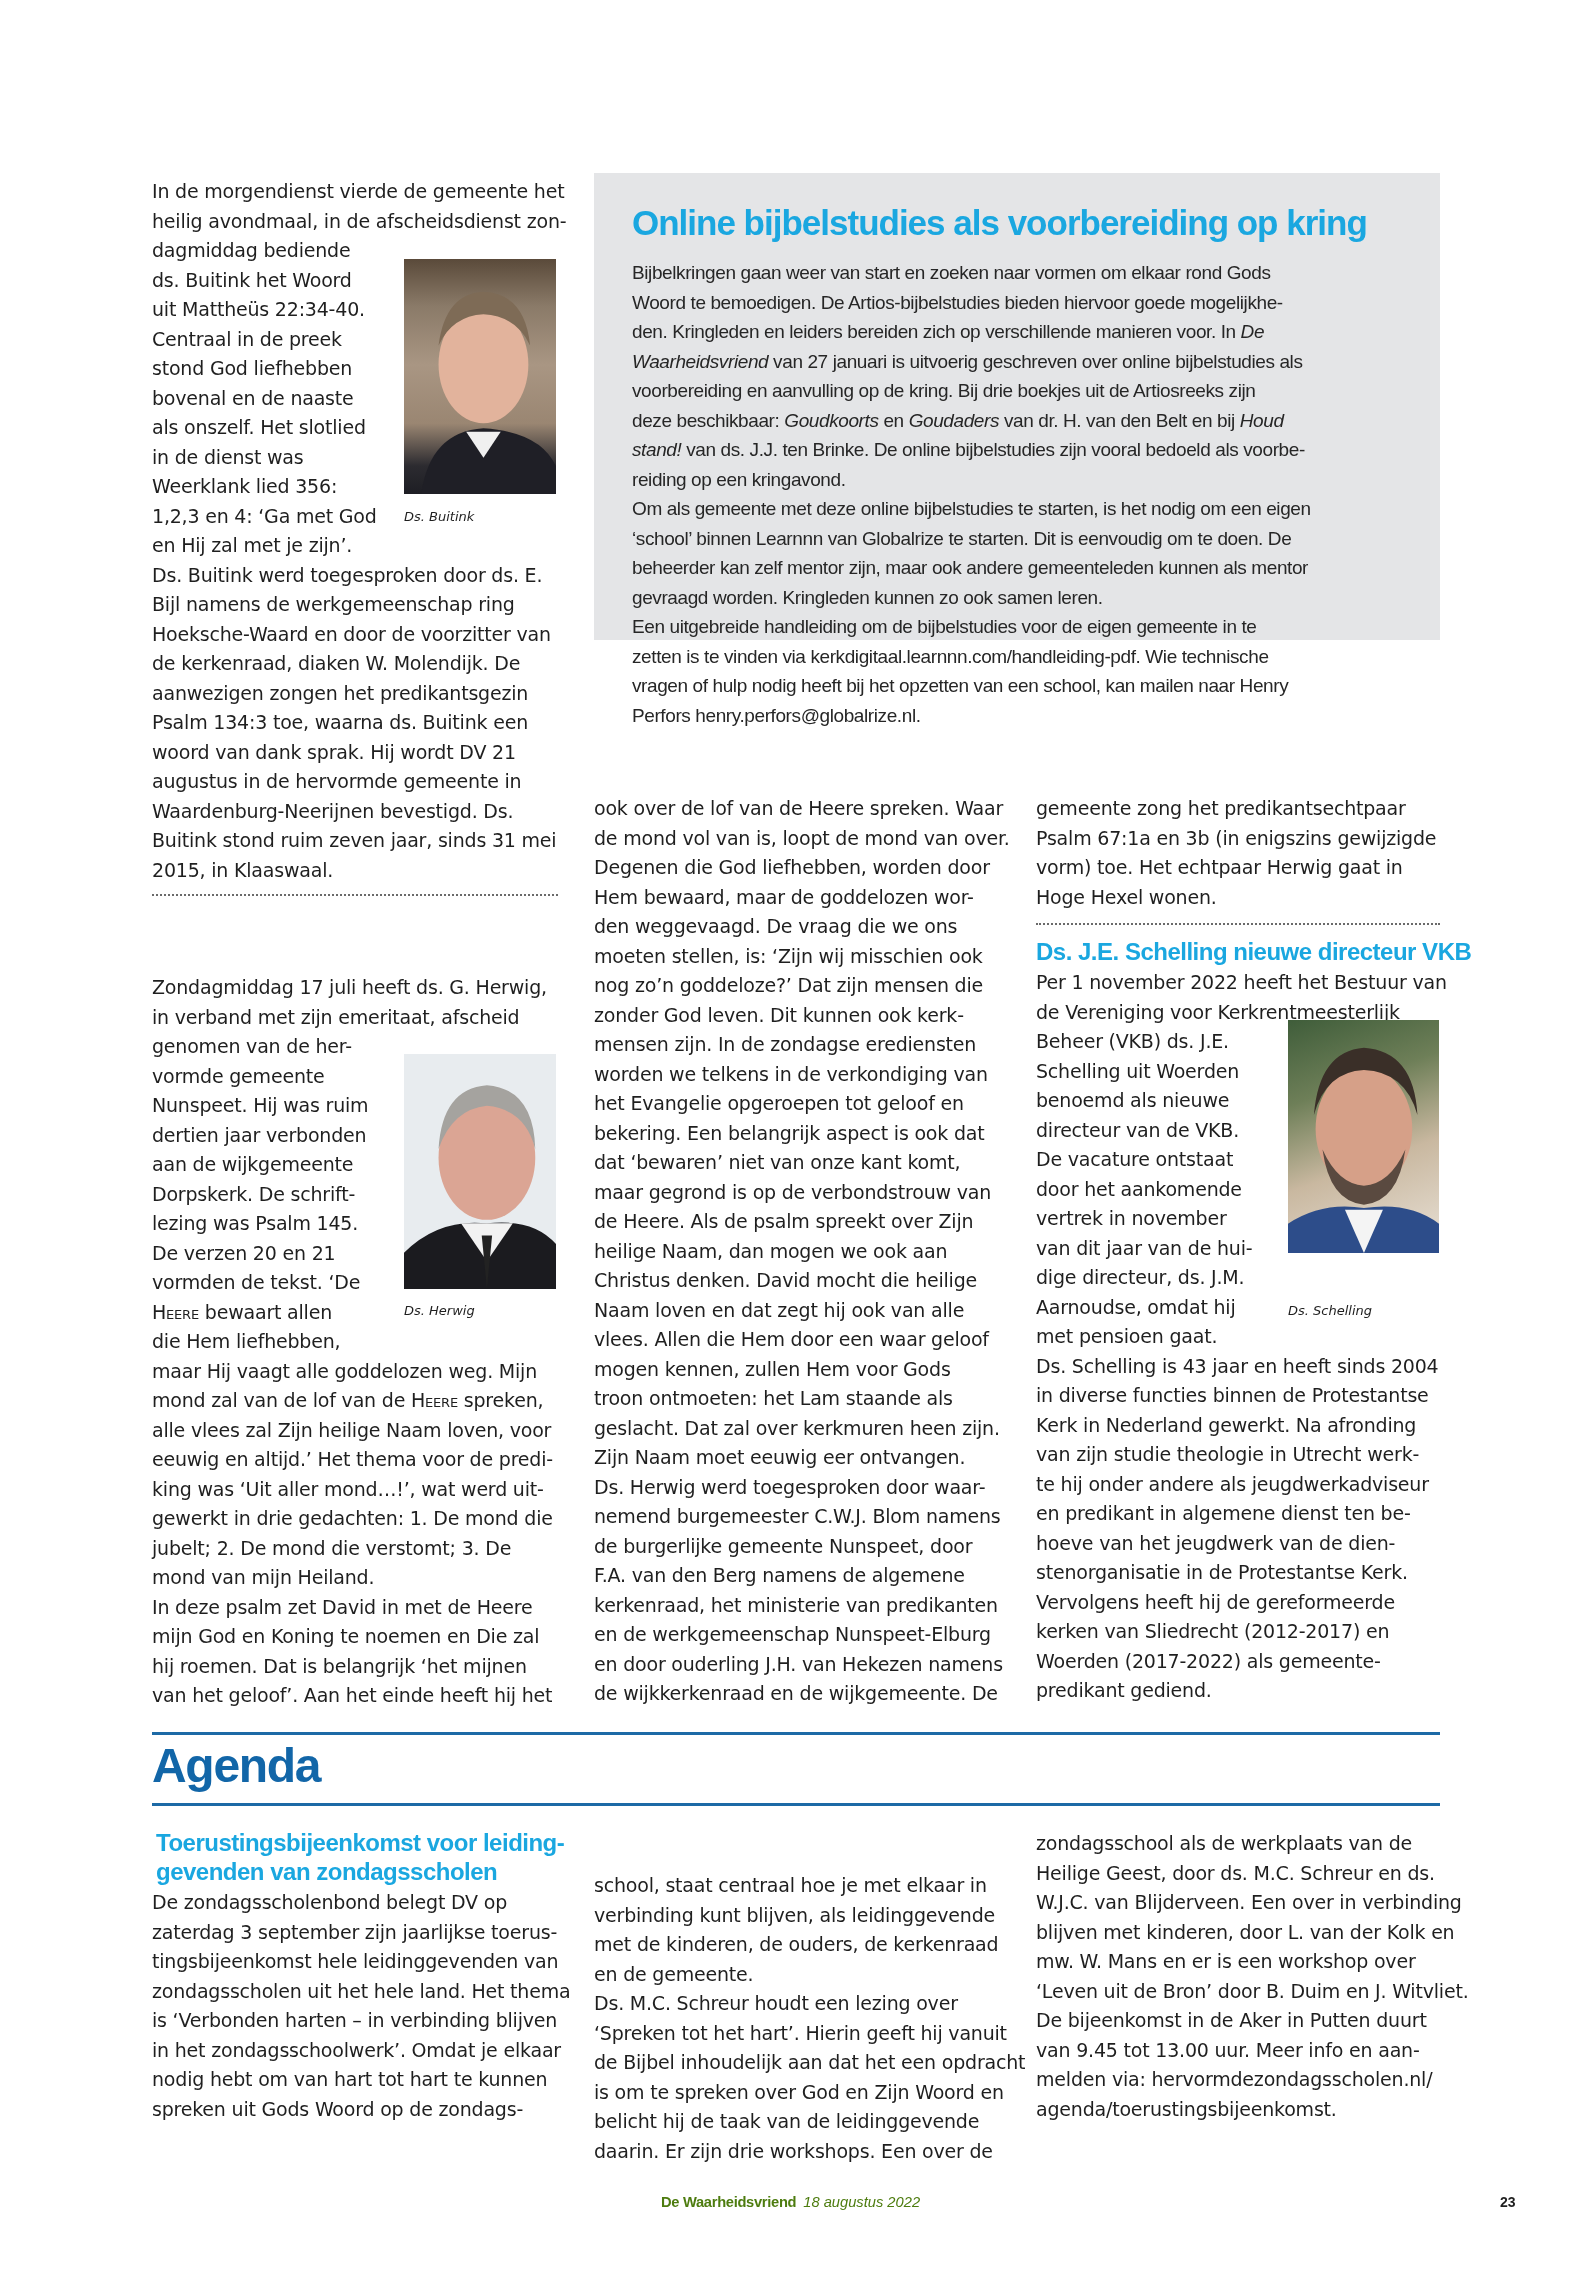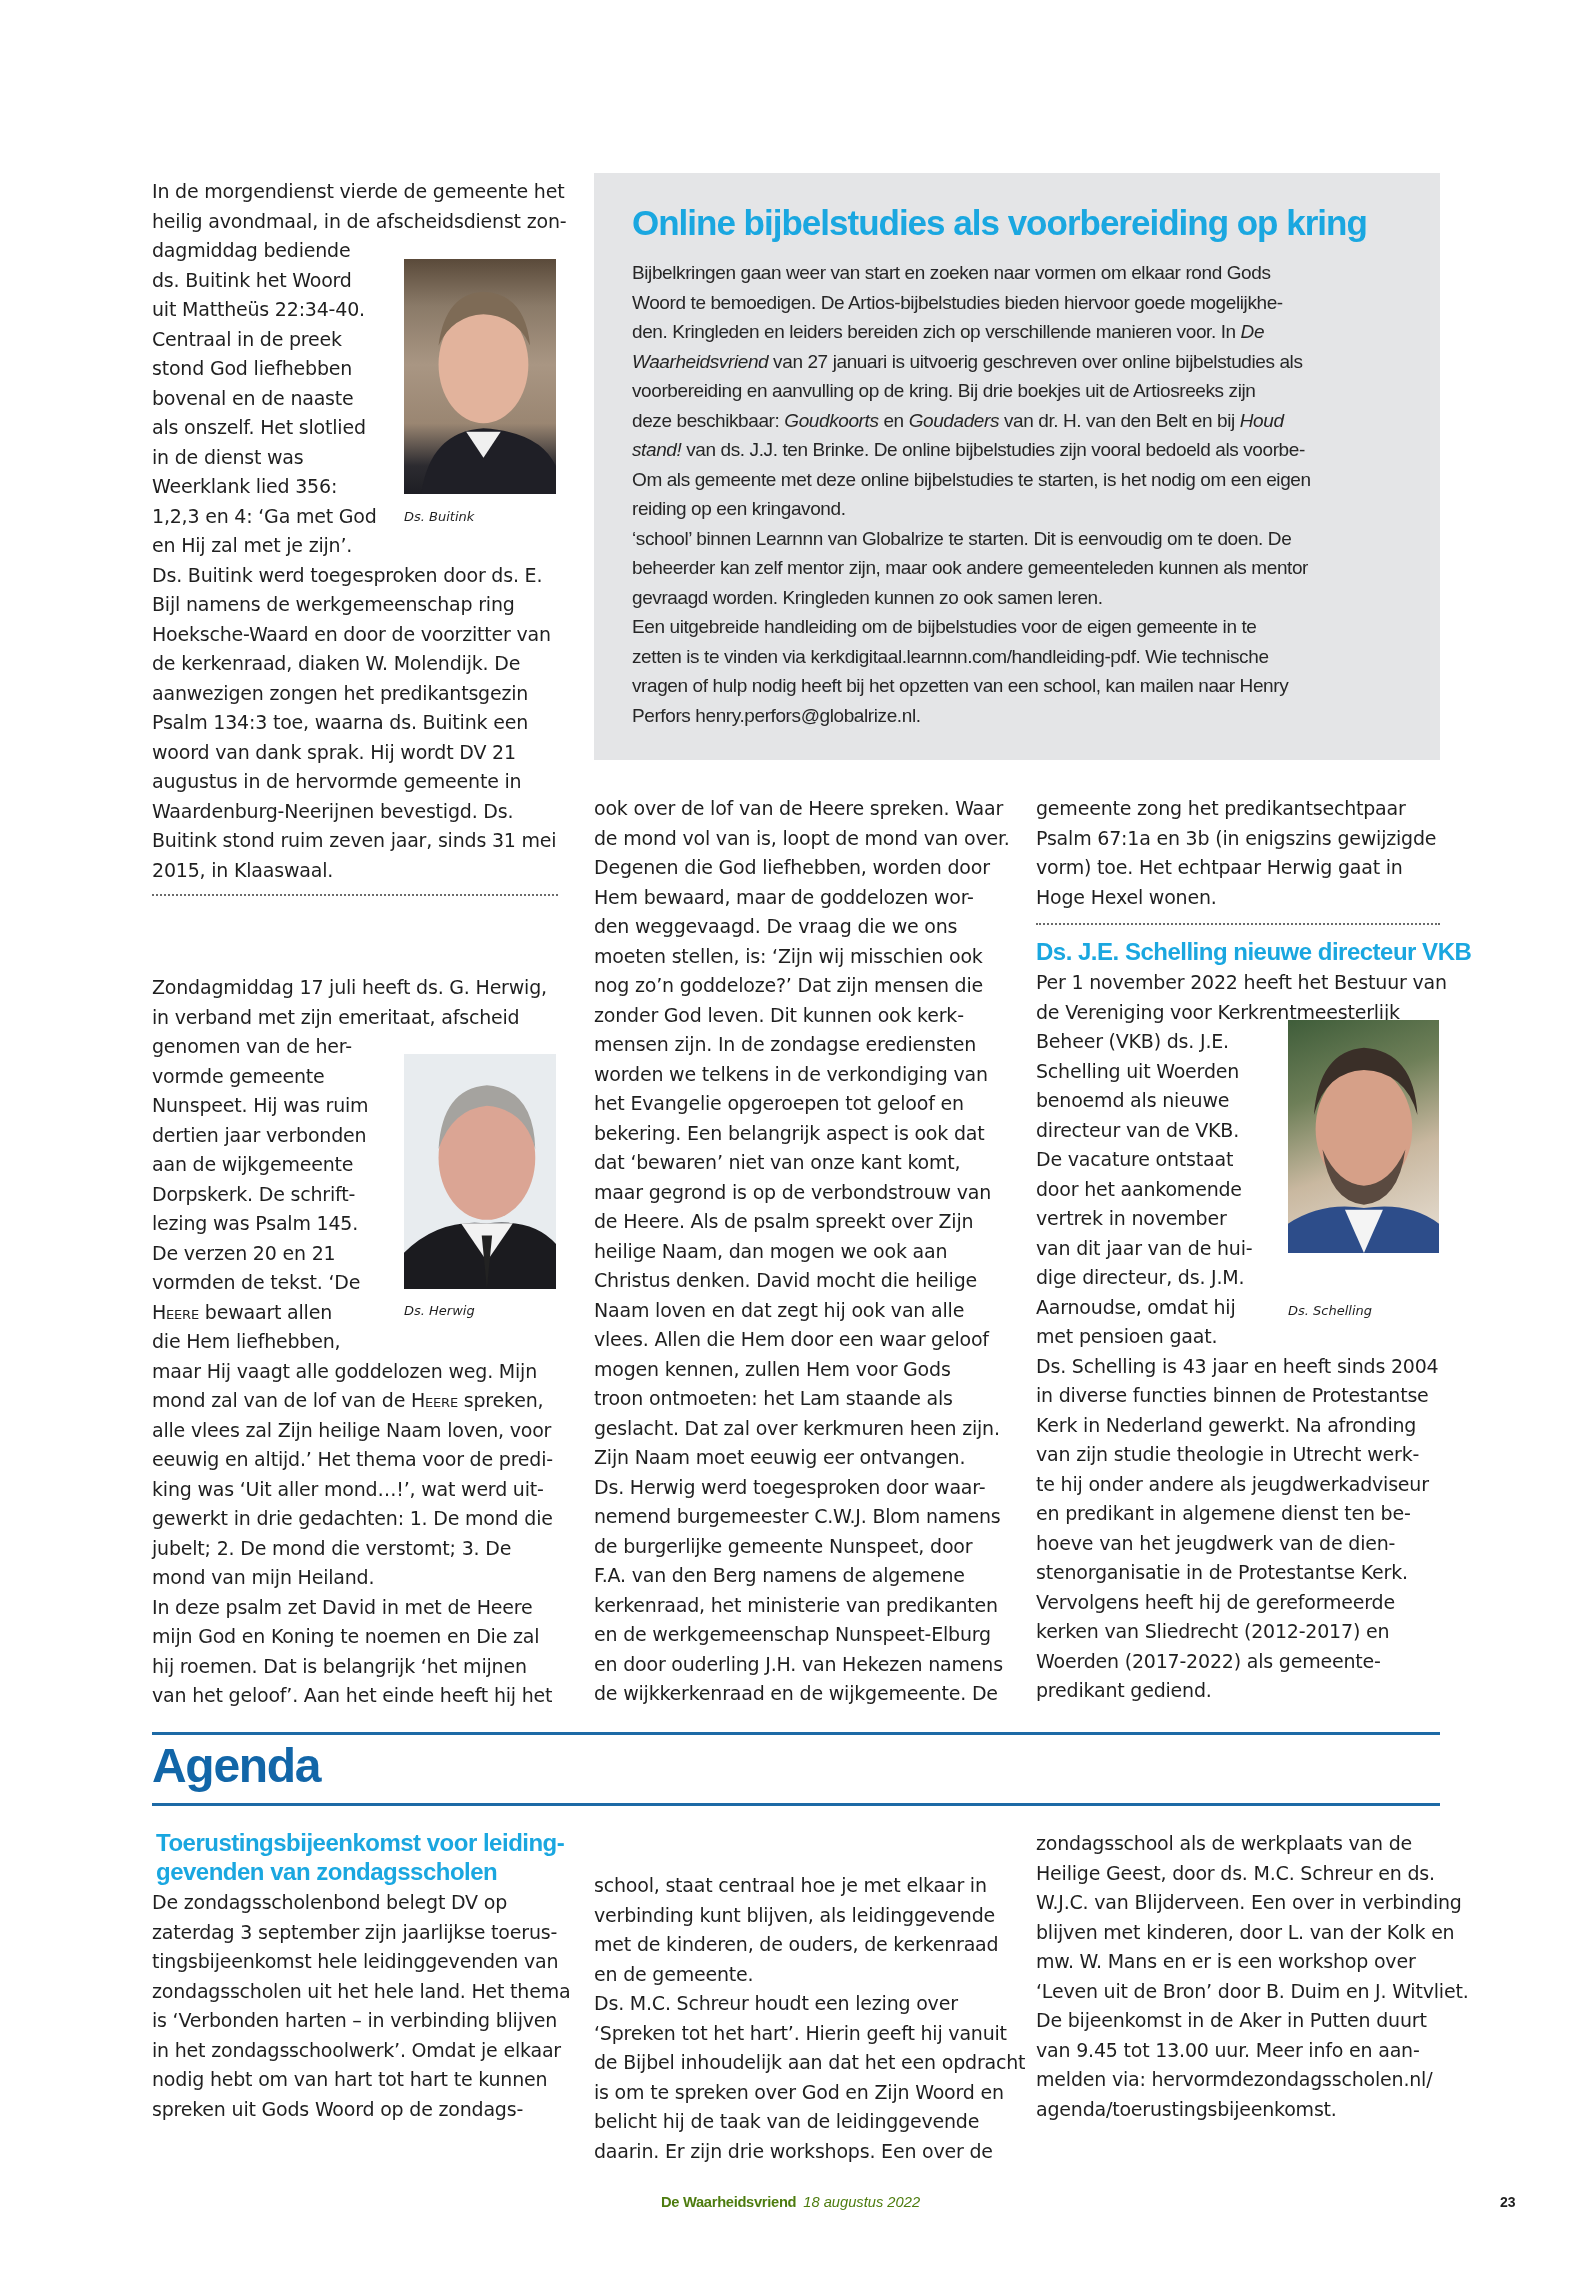--- a/index.html
+++ b/index.html
@@ -7,21 +7,21 @@
          font-family: "DejaVu Sans", sans-serif; color: #1f1f1f; }
   .page { position: absolute; inset: 0; }
   .body-text { font-size: 19px; line-height: 29.5px; letter-spacing: -0.2px; }
   .col { position: absolute; width: 406px; }
   .line { display: block; white-space: nowrap; }
   .head-cyan { color: #1aa7e0; font-family: "Liberation Sans", sans-serif; font-weight: bold;
                font-size: 24px; line-height: 29px; letter-spacing: -0.5px; }
   .dotted { position: absolute; height: 0; border-top: 2.6px dotted #6a6a6a; }
   .photo { position: absolute; background: #888; overflow: hidden; }
   .caption { position: absolute; font-style: italic; font-size: 13px; line-height: 29px; }
-  .infobox { position: absolute; left: 594px; top: 173px; width: 846px; height: 587px;
+  .infobox { position: absolute; left: 594px; top: 173px; width: 846px; height: 467px;
              background: #e4e5e7; }
   .infobox .title { position: absolute; left: 38px; top: 28px; color: #1aa7e0;
              font-family: "Liberation Sans", sans-serif; font-weight: bold; font-size: 35px;
              letter-spacing: -1px; line-height: 43px; }
   .infobox .text { position: absolute; left: 38px; top: 85px; width: 785px;
              font-family: "Liberation Sans", sans-serif; font-size: 19px; line-height: 29.5px;
              letter-spacing: -0.4px; color: #262626; }
   .rule { position: absolute; left: 152px; width: 1288px; height: 2.6px; background: #1d6aa6; }
   .agenda-title { position: absolute; left: 152px; top: 1740px; color: #1266a8;
              font-family: "Liberation Sans", sans-serif; font-weight: bold; font-size: 48px;
@@ -122,22 +122,22 @@
   <div class="infobox">
     <div class="title">Online bijbelstudies als voorbereiding op kring</div>
     <div class="text">
       <span class="line">Bijbelkringen gaan weer van start en zoeken naar vormen om elkaar rond Gods</span>
       <span class="line">Woord te bemoedigen. De Artios-bijbelstudies bieden hiervoor goede mogelijkhe-</span>
       <span class="line"><span>den. Kringleden en leiders bereiden zich op verschillende manieren voor. In </span><i>De</i></span>
       <span class="line"><i>Waarheidsvriend</i><span> van 27 januari is uitvoerig geschreven over online bijbelstudies als</span></span>
       <span class="line">voorbereiding en aanvulling op de kring. Bij drie boekjes uit de Artiosreeks zijn</span>
       <span class="line"><span>deze beschikbaar: </span><i>Goudkoorts</i><span> en </span><i>Goudaders</i><span> van dr. H. van den Belt en bij </span><i>Houd</i></span>
       <span class="line"><i>stand!</i><span> van ds. J.J. ten Brinke. De online bijbelstudies zijn vooral bedoeld als voorbe-</span></span>
+      <span class="line">reiding op een kringavond.</span>
       <span class="line">Om als gemeente met deze online bijbelstudies te starten, is het nodig om een eigen</span>
-      <span class="line">reiding op een kringavond.</span>
       <span class="line">‘school’ binnen Learnnn van Globalrize te starten. Dit is eenvoudig om te doen. De</span>
       <span class="line">beheerder kan zelf mentor zijn, maar ook andere gemeenteleden kunnen als mentor</span>
       <span class="line">gevraagd worden. Kringleden kunnen zo ook samen leren.</span>
       <span class="line">Een uitgebreide handleiding om de bijbelstudies voor de eigen gemeente in te</span>
       <span class="line">zetten is te vinden via kerkdigitaal.learnnn.com/handleiding-pdf. Wie technische</span>
       <span class="line">vragen of hulp nodig heeft bij het opzetten van een school, kan mailen naar Henry</span>
       <span class="line">Perfors henry.perfors@globalrize.nl.</span>
     </div>
   </div>
 

